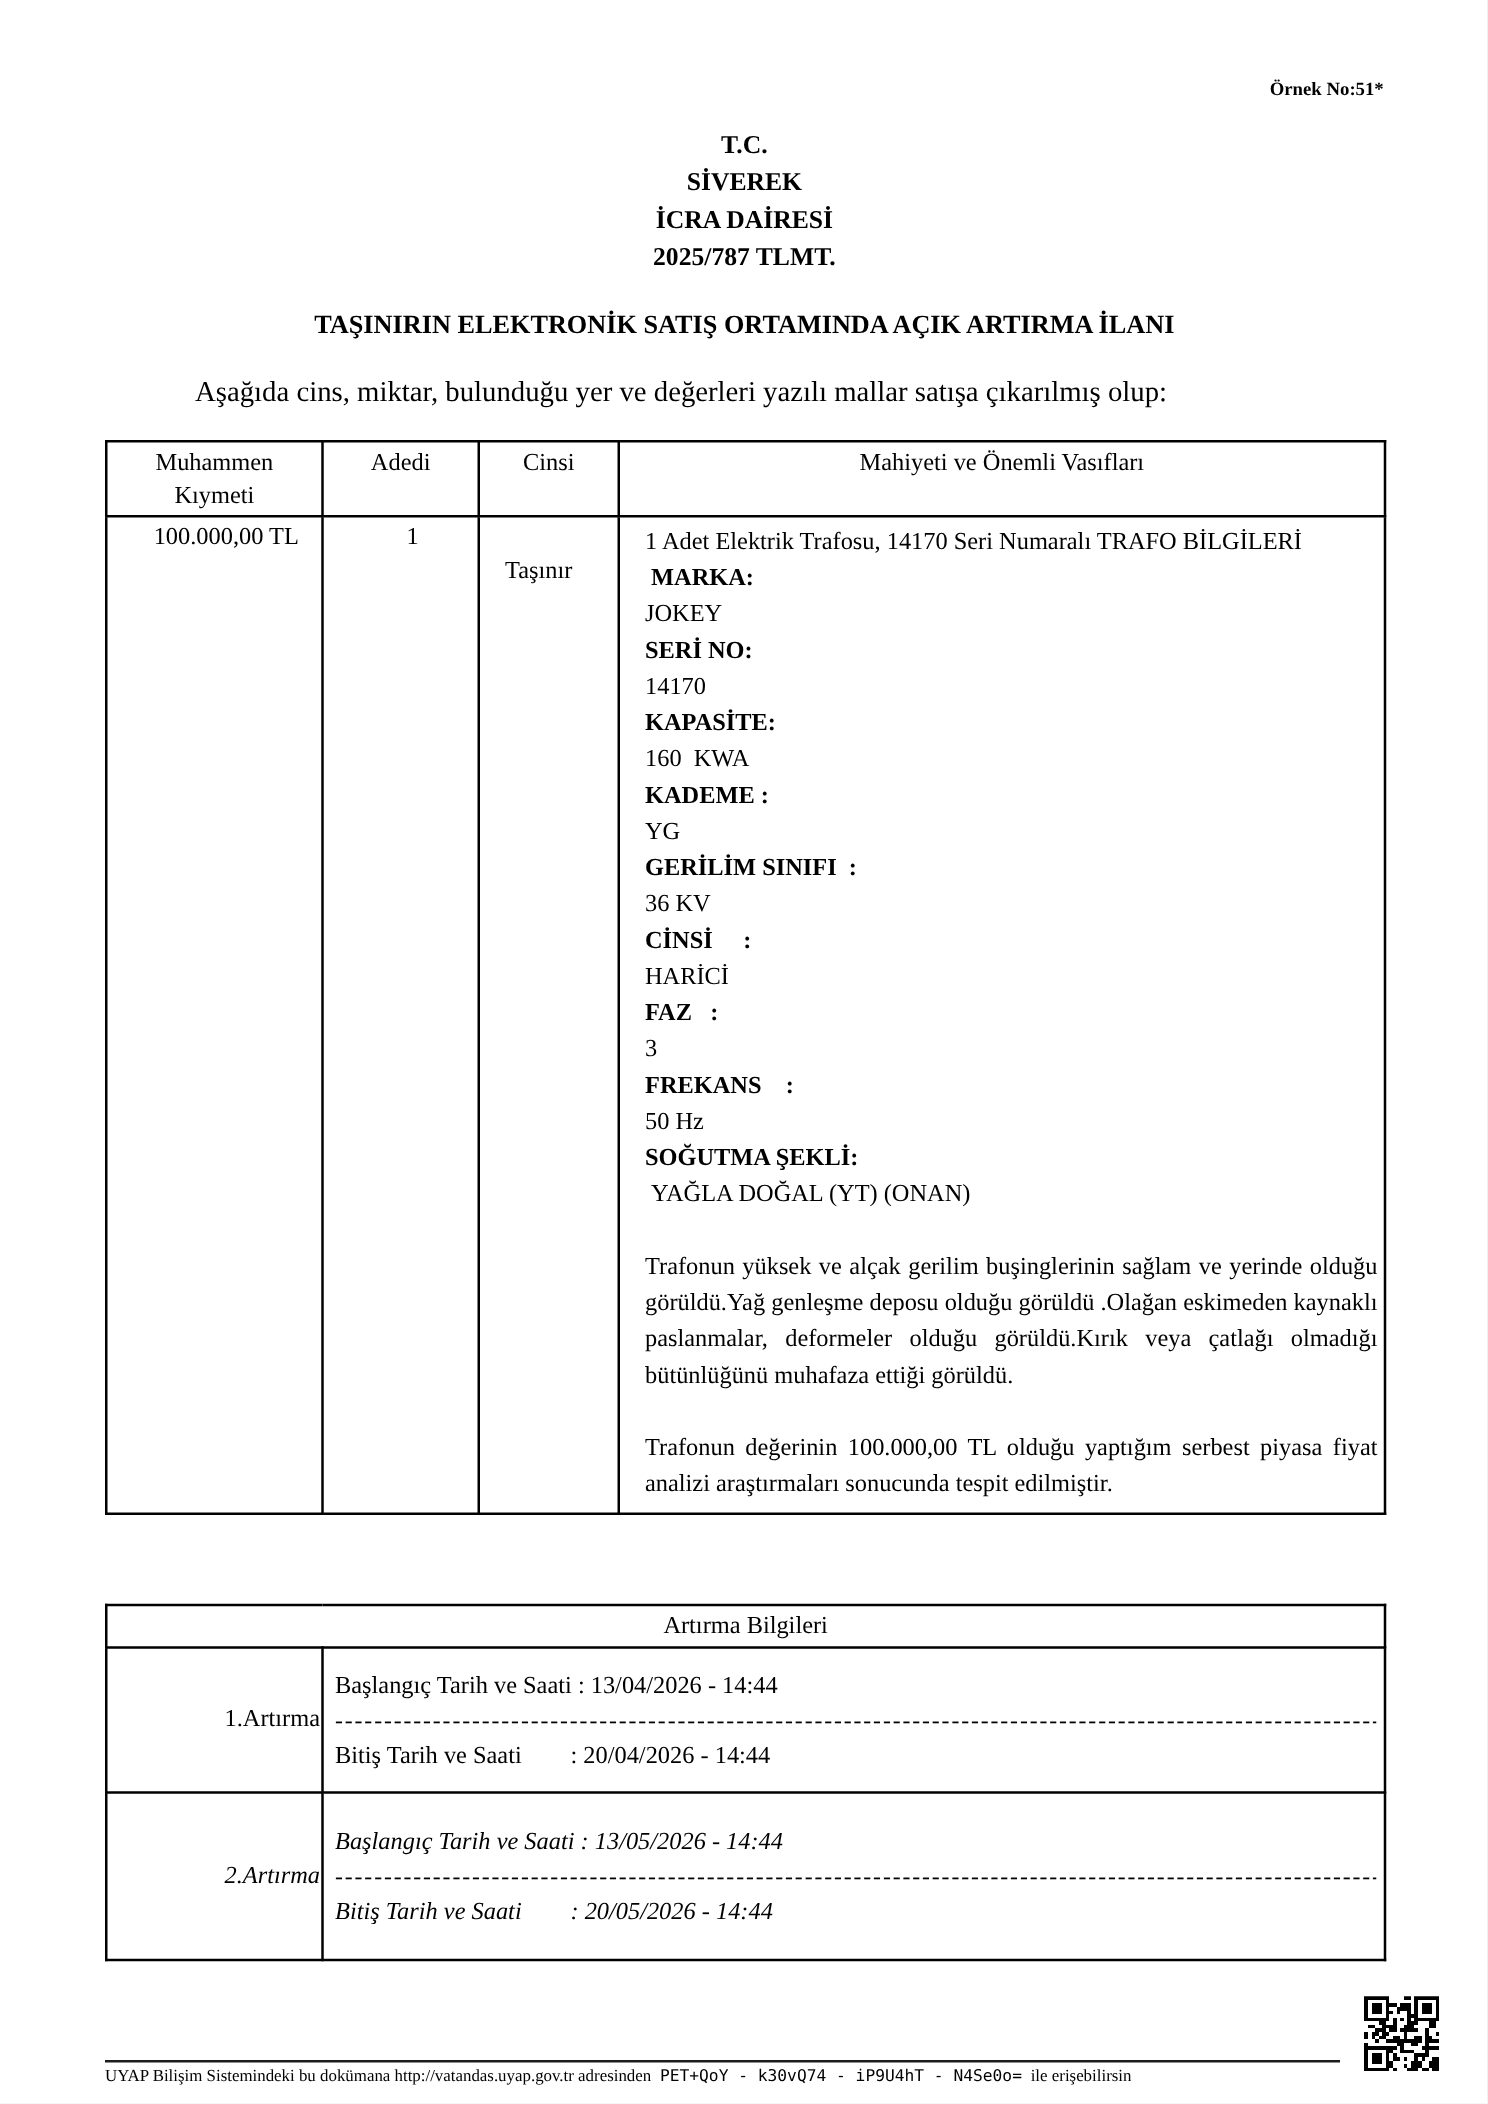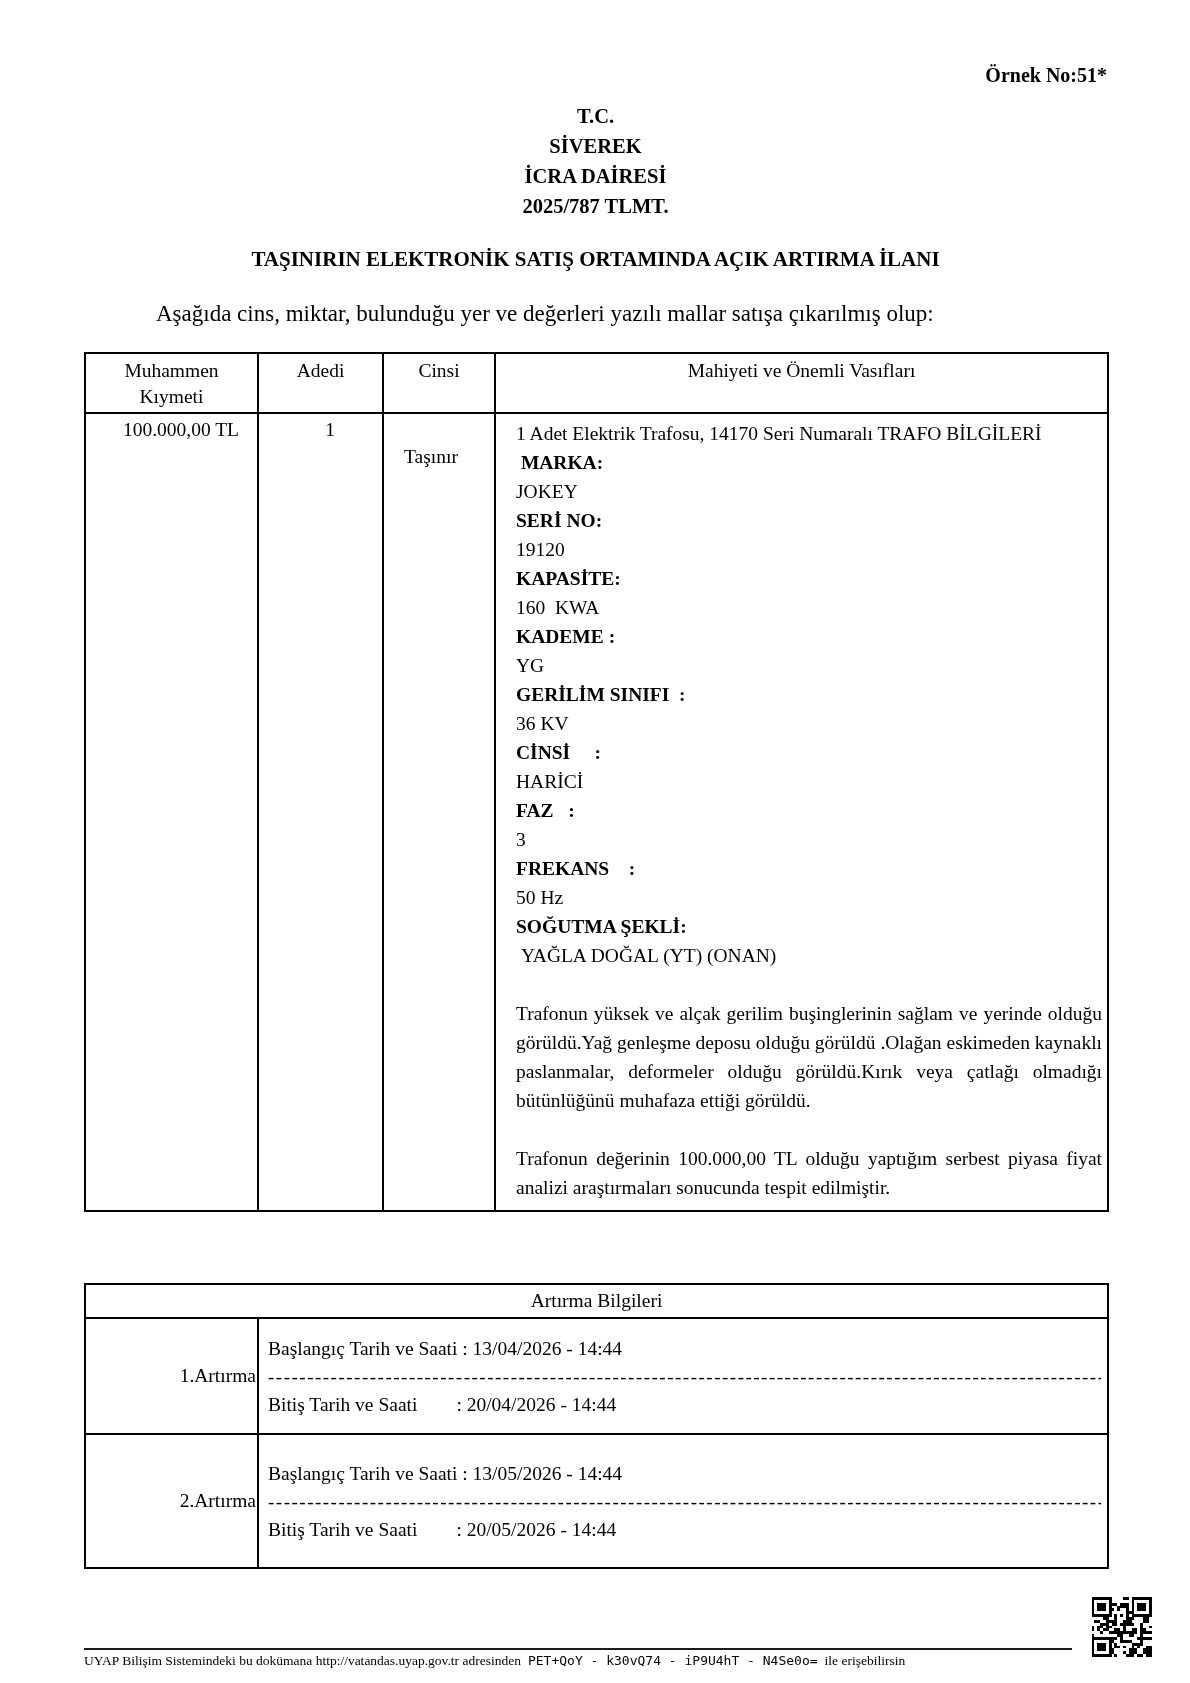--- a/index.html
+++ b/index.html
@@ -4,21 +4,21 @@
 <style>
   html,body { margin:0; padding:0; background:#e8e8e8; }
   .page {
     position:relative; width:1190px; height:1683px; margin:0 auto;
     background:#ffffff; color:#000;
     font-family:"Liberation Serif", serif;
     overflow:hidden;
   }
   .ornek {
     position:absolute; top:64px; left:84px; width:1023px;
-    text-align:right; font-weight:bold; font-size:20px;
+    text-align:right; font-weight:bold; font-size:15px;
   }
   .head-block {
     position:absolute; top:101px; left:84px; width:1023px;
     text-align:center; font-weight:bold; font-size:20.5px; line-height:30px;
   }
   .doc-title {
     position:absolute; top:247px; left:84px; width:1023px;
     text-align:center; font-weight:bold; font-size:21px;
   }
   .intro {
@@ -45,21 +45,21 @@
   .gap-line   { height:29px; }
   .auction {
     position:absolute; top:1283px; left:84px; width:1023px;
     font-size:19.5px;
   }
   .auction th, .auction td { border:2px solid #000; }
   .auction th { font-weight:normal; text-align:center; padding:5px 4px; }
   .auction .lbl { text-align:right; vertical-align:middle; }
   .auction .sched { padding:8px 6px 6px 9px; vertical-align:middle; }
   .auction tr.row-1 td { height:100px; }
-  .auction tr.row-2 td { height:118px; }
+  .auction tr.row-2 td { height:118px;font-style:italic; }
   .sched-line { white-space:pre-wrap; line-height:30px; }
   .dash-row {
     white-space:nowrap; overflow:hidden; line-height:26px;
     letter-spacing:1.5px; font-size:19px;
   }
   .footer-rule {
     position:absolute; left:84px; top:1648px; width:988px;
     border-top:2px solid #1c1c1c;
   }
   .footer-text {
@@ -111,21 +111,21 @@
       <tr>
         <td class="cell-center">100.000,00 TL</td>
         <td class="cell-center">1</td>
         <td class="cell-kind">Taşınır</td>
         <td class="cell-desc">
           <div class="desc-just">1 Adet Elektrik Trafosu, 14170 Seri Numaralı  TRAFO BİLGİLERİ</div>
           <div>
               <div class="spec-label"> MARKA:</div>
               <div class="spec-value">JOKEY</div>
               <div class="spec-label">SERİ NO:</div>
-              <div class="spec-value">19120</div>
+              <div class="spec-value">14170</div>
               <div class="spec-label">KAPASİTE:</div>
               <div class="spec-value">160  KWA</div>
               <div class="spec-label">KADEME :</div>
               <div class="spec-value">YG</div>
               <div class="spec-label">GERİLİM SINIFI  :</div>
               <div class="spec-value">36 KV</div>
               <div class="spec-label">CİNSİ     :</div>
               <div class="spec-value">HARİCİ</div>
               <div class="spec-label">FAZ   :</div>
               <div class="spec-value">3</div>

